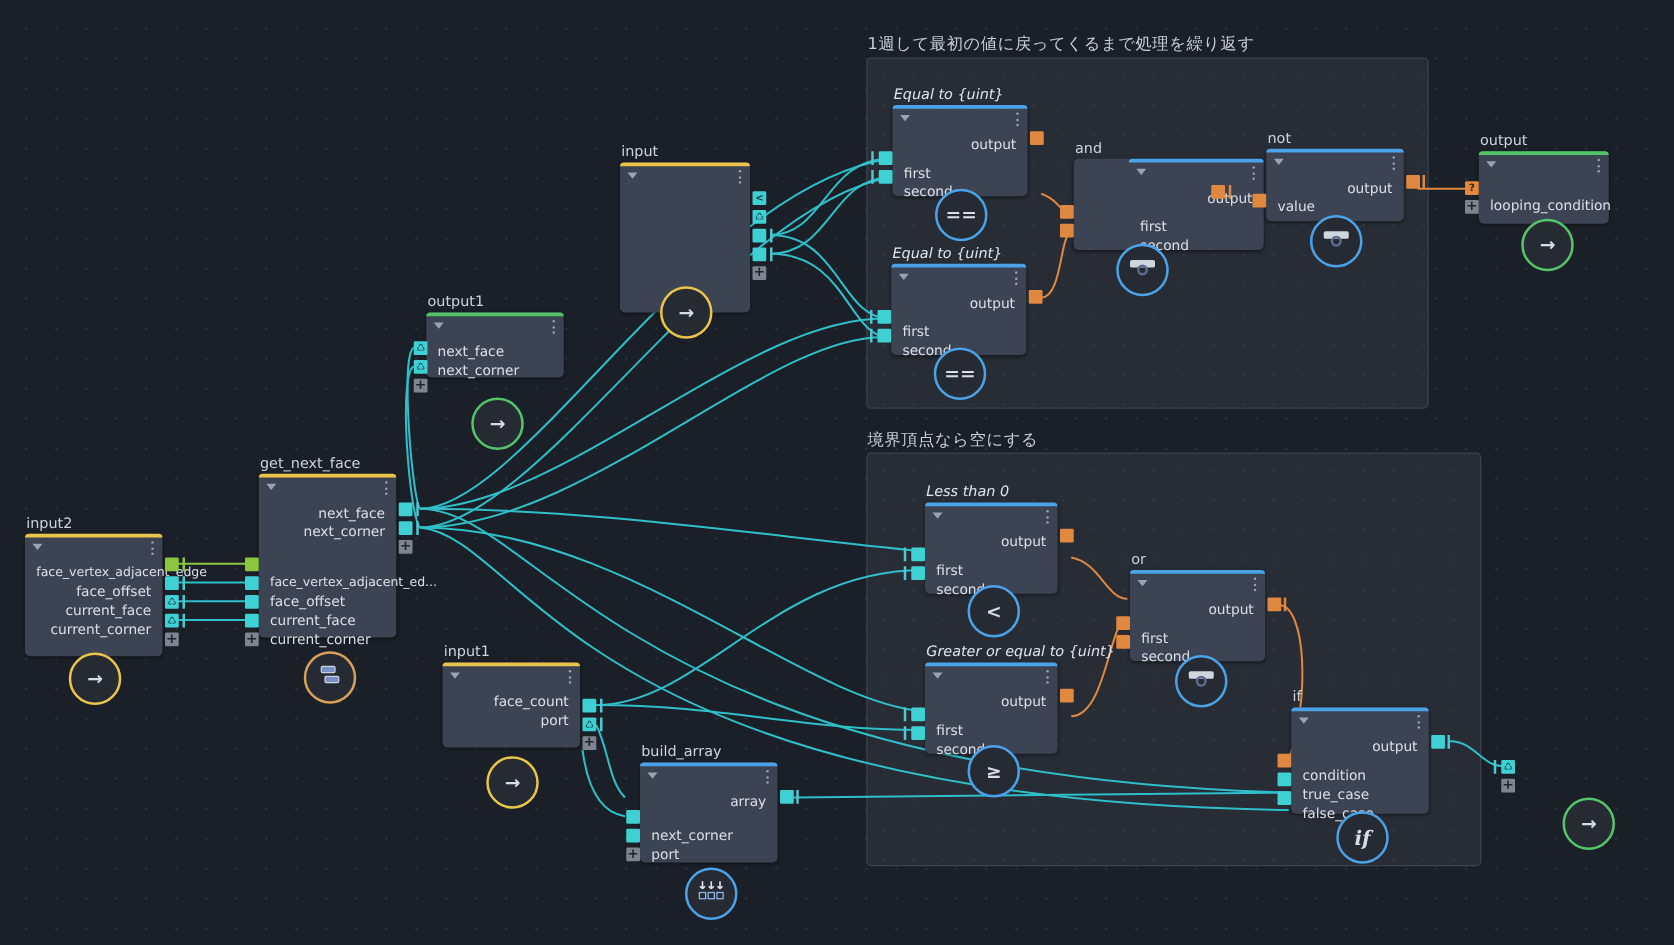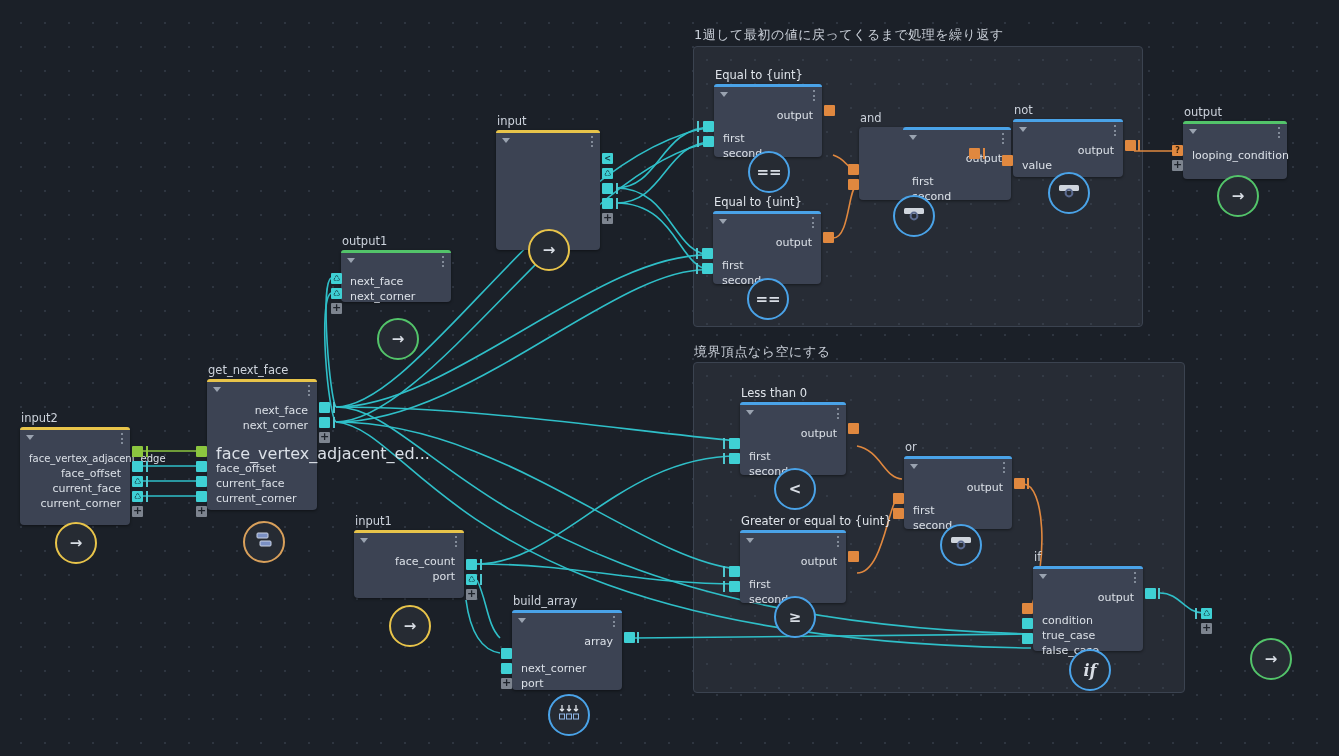--- a/index.html
+++ b/index.html
@@ -13,21 +13,21 @@
   .group{position:absolute;background:#272c35;border:1px solid #3b4350;border-radius:4px;
          background-image:radial-gradient(#343b46 1px, transparent 1.1px);
          background-size:24px 24px;background-position:1px 1px;}
   .group-title{position:absolute;color:#c9cfd8;font-size:13px;letter-spacing:.5px;white-space:nowrap;}
 
   svg.links{position:absolute;left:0;top:0;width:1339px;height:756px;pointer-events:none;}
 
   .node{position:absolute;background:#3c4353;border-radius:4px;box-shadow:0 1px 3px rgba(0,0,0,.45);}
   .node-accent{height:3px;border-radius:3px 3px 0 0;}
   .node-label{position:absolute;top:-16px;left:1px;font-size:11.5px;color:#cdd3dc;white-space:nowrap;}
-  .node-label.italic{color:#dfe4ea;}
+  .node-label.italic{font-style:italic;color:#dfe4ea;}
   .node-bar{height:17px;position:relative;}
   .caret{position:absolute;left:6px;top:5px;width:0;height:0;
          border-left:4.5px solid transparent;border-right:4.5px solid transparent;border-top:5px solid #9aa3b0;}
   .kebab{position:absolute;right:7px;top:3px;width:2px;height:11px;}
   .kebab i{display:block;width:2px;height:2px;background:#9aa3b0;margin-bottom:2.5px;border-radius:50%;}
   .rows{padding:4px 0 8px 0;}
   .row{height:15px;line-height:15px;font-size:11px;color:#dbe0e7;padding:0 9px;position:relative;white-space:nowrap;}
   .row.out{text-align:right;}
   .row.in{text-align:left;}
 
@@ -194,21 +194,21 @@
       <span class="caret"></span>
       <span class="kebab">
           <i></i>
           <i></i>
           <i></i>
         </span>
     </div>
     <div class="rows">
       <div class="row out">next_face</div>
       <div class="row out">next_corner</div>
-      <div class="row in" style="margin-top:13px;font-size:16px">face_vertex_adjacent_ed...</div>
+      <div class="row in" style="margin-top:26px;font-size:10px">face_vertex_adjacent_ed...</div>
       <div class="row in">face_offset</div>
       <div class="row in">current_face</div>
       <div class="row in">current_corner</div>
     </div>
   </div>
   <div class="port teal" style="left:319px;top:402px;"></div>
   <div class="stubcap" style="left:333px;top:402px;"></div>
   <div class="port teal" style="left:319px;top:417px;"></div>
   <div class="stubcap" style="left:333px;top:417px;"></div>
   <div class="plus" style="left:319px;top:432px;">+</div>
@@ -405,21 +405,21 @@
     <div class="node-accent" style="background:#53c46a;"></div>
     <div class="node-bar">
       <span class="caret"></span>
       <span class="kebab">
           <i></i>
           <i></i>
           <i></i>
         </span>
     </div>
     <div class="rows">
-      <div class="row in" style="margin-top:3px">looping_condition</div>
+      <div class="row in" style="margin-top:12px">looping_condition</div>
     </div>
   </div>
   <div class="port qmark" style="left:1172px;top:145px;">?</div>
   <div class="plus" style="left:1172px;top:160px;">+</div>
   <div class="badge green" style="left:1217px;top:175px;">
     <span class="txt">→</span>
   </div>
 
   <div class="node" style="left:740px;top:402px;width:106px;height:73px;">
     <div class="node-label italic">Less than 0</div>

